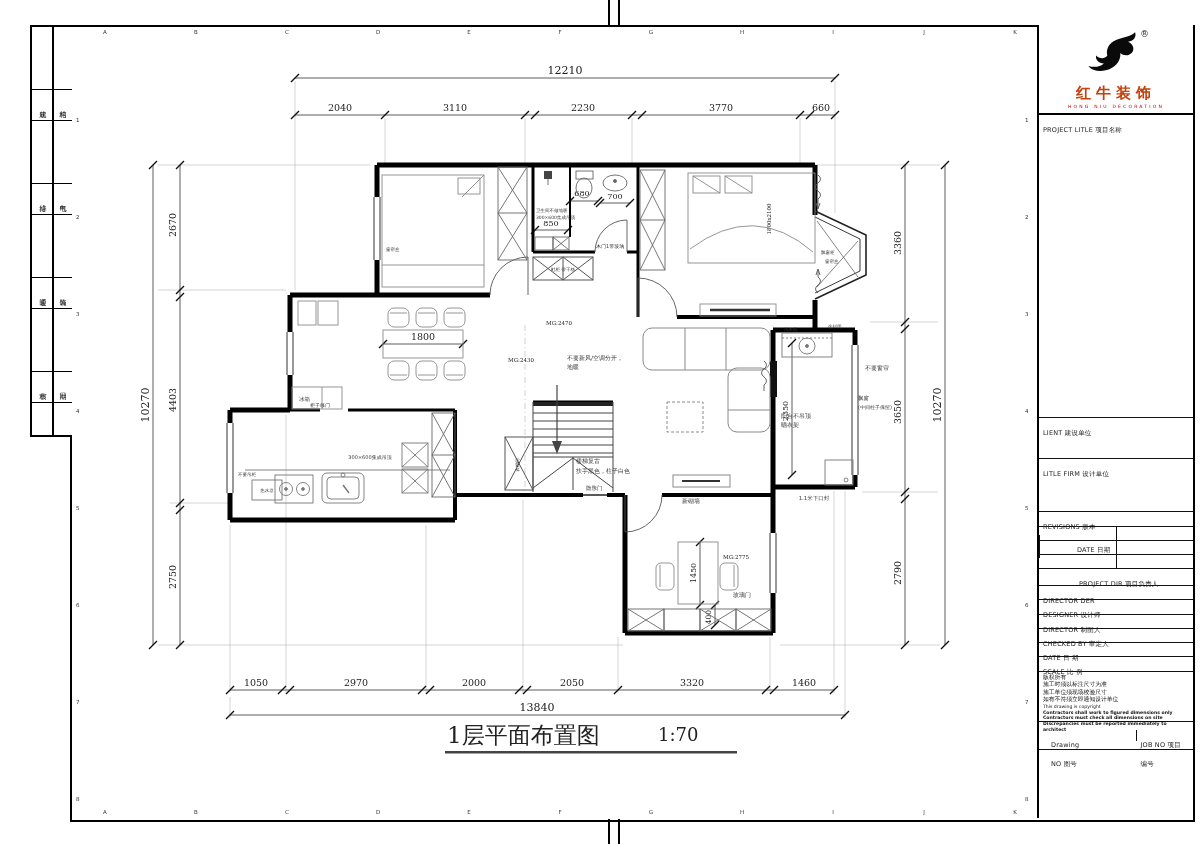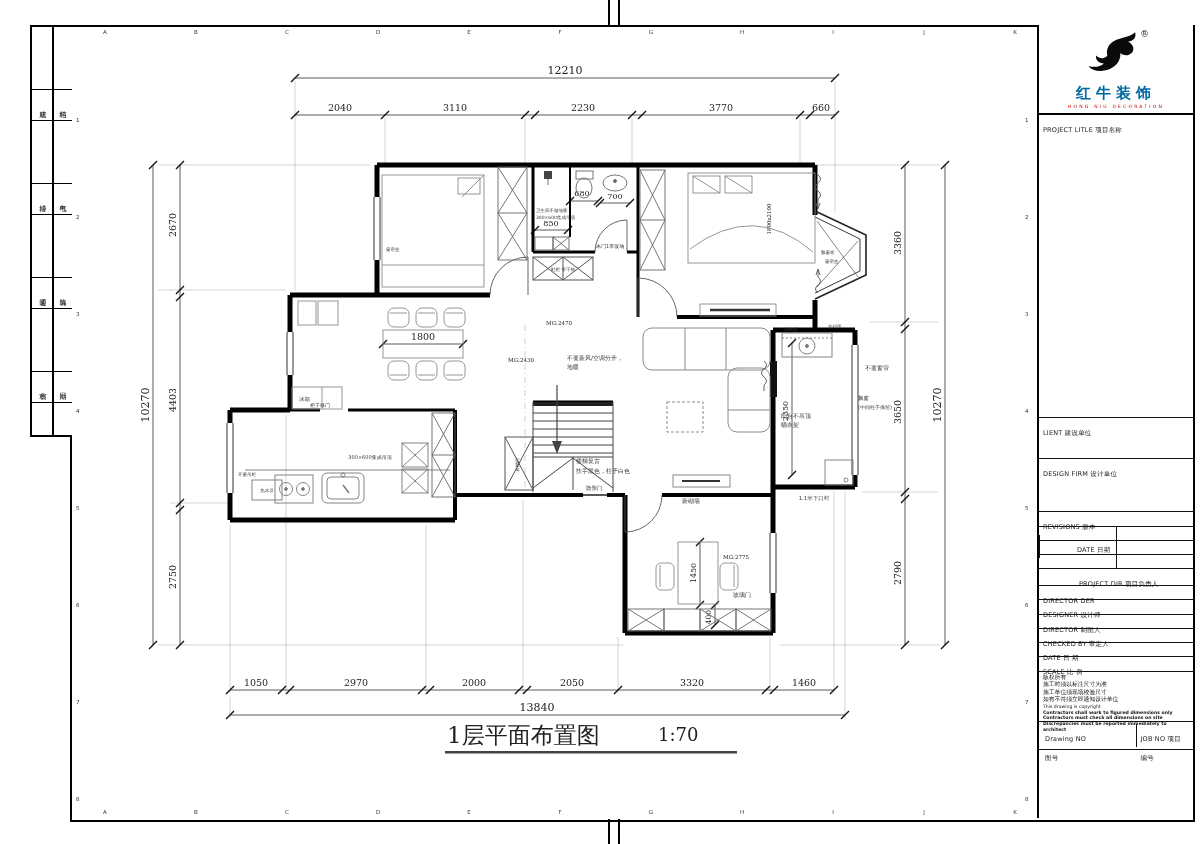--- a/index.html
+++ b/index.html
@@ -16,32 +16,32 @@
   .ss-row{position:relative;border-bottom:1.5px solid #000;}
   .ss-gap{height:62px;}
   .ss-lab{height:30px;display:flex;}
   .ss-lab span{flex:1;display:flex;align-items:center;justify-content:center;
     writing-mode:vertical-rl;font-size:7px;color:#222;line-height:1;}
   
   #titleblock{left:1037px;top:25px;width:154px;height:793px;border-left:2.5px solid #000;background:#fff;}
   .tb-row{position:relative;border-bottom:1.6px solid #111;box-sizing:border-box;padding:2px 4px;}
   .tb-head{font-size:6.5px;color:#222;letter-spacing:.2px;}
   #tb-logo{height:90px;border-bottom:2px solid #000;text-align:center;padding-top:2px;}
-  #brand-cn{color:#0369a1;font-weight:bold;font-size:15px;letter-spacing:5px;margin-top:1px;}
+  #brand-cn{color:#c2410c;font-weight:bold;font-size:15px;letter-spacing:5px;margin-top:1px;}
   #brand-en{color:#c40000;font-size:4.5px;letter-spacing:2.2px;margin-top:1px;}
   .tb-split{display:flex;padding:0;}
   .tb-split>div{flex:1;padding:2px 4px;}
   .tb-split>div+div{border-left:1.5px solid #111;padding-left:37px;}
   .mini2{display:flex;height:13px;border-bottom:1.2px solid #111;}
   .mini2 i{flex:1;}
   .mini2 i+i{border-left:1.2px solid #111;}
   #tb-notes{font-size:5.8px;line-height:1.28;color:#111;}
   #tb-notes .en{font-size:4.6px;}
   #tb-notes .enb{font-size:4.6px;font-weight:bold;}
-  .nos{display:flex;padding:2px;height:28px;}
+  .nos{display:flex;padding:8px;height:28px;}
   .nos>div{flex:1;padding:2px 4px;}
   .nos>div+div{border-left:1.5px solid #111;margin-left:40px;}
   svg text{font-family:"DejaVu Serif",serif;fill:#222;}
   svg text.cn{font-family:"DejaVu Sans",sans-serif;fill:#3a3a3a;}
   svg text.grid{font-family:"DejaVu Sans",sans-serif;font-size:5.5px;fill:#333;}
 </style>
 </head>
 <body>
 
 <div id="sheet">
@@ -427,21 +427,21 @@
       <div id="brand-cn">红牛装饰</div>
       <div id="brand-en">HONG NIU DECORATION</div>
     </div>
     <div class="tb-row" style="height:303px;">
       <span class="tb-head">PROJECT LITLE  项目名称</span>
     </div>
     <div class="tb-row" style="height:41px;">
       <span class="tb-head">LIENT  建设单位</span>
     </div>
     <div class="tb-row" style="height:53px;">
-      <span class="tb-head">DESIGN FIRM  设计单位</span>
+      <span class="tb-head">LITLE FIRM  设计单位</span>
     </div>
     <div class="tb-row tb-split" style="height:15px;flex-direction:column;">
       <div><span class="tb-head">REVISIONS  版本</span></div>
       <div><span class="tb-head">DATE  日期</span></div>
     </div>
     <div class="mini2">
         <i></i>
         <i></i>
       </div>
     <div class="mini2">

